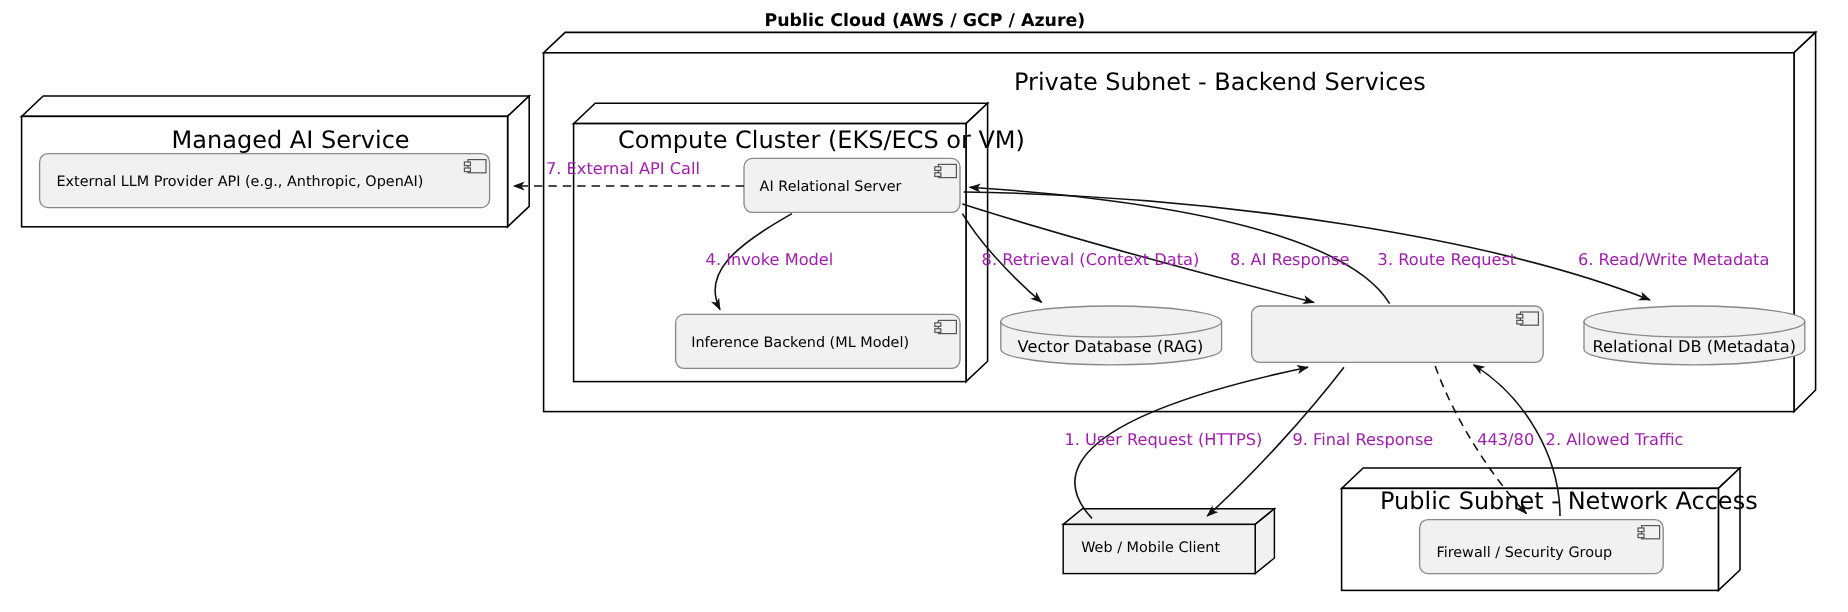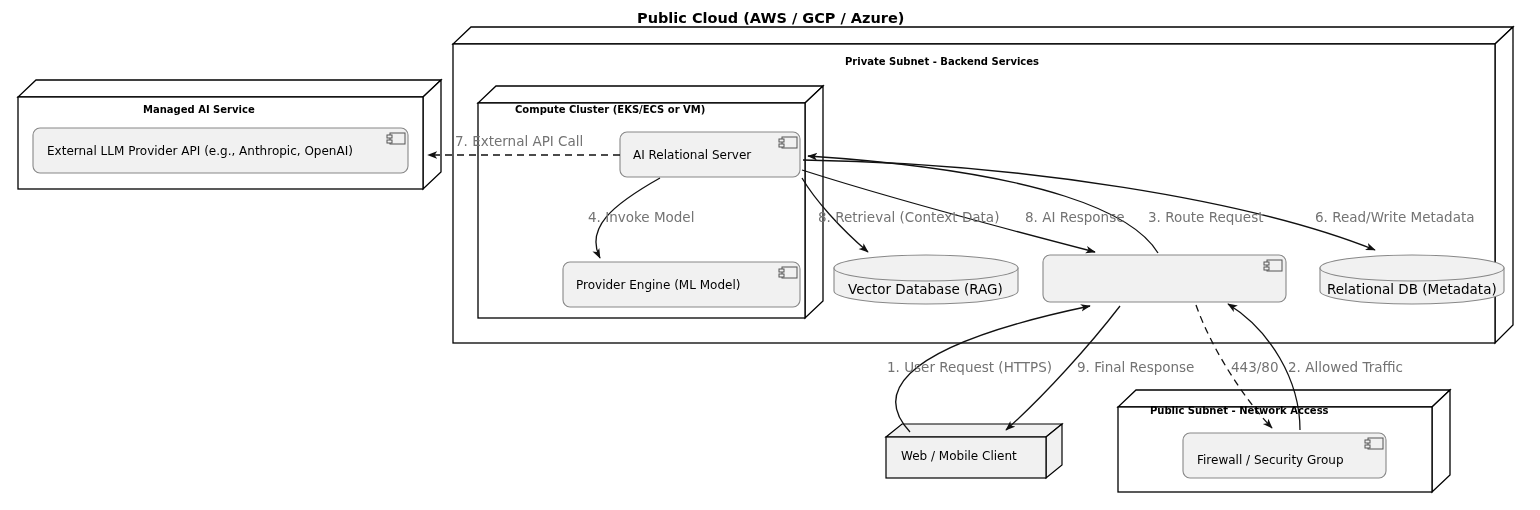--- a/index.html
+++ b/index.html
@@ -1,22 +1,22 @@
 <!DOCTYPE html>
 <html><head>
 <meta charset="utf-8">
 <style>
   html,body{margin:0;padding:0;background:#ffffff;}
   body{width:1540px;height:510px;position:relative;overflow:hidden;
        font-family:"DejaVu Sans","Liberation Sans",sans-serif;color:#000;}
   #canvas{position:absolute;left:0;top:0;width:1540px;height:510px;padding-left:24px;}
   .svg-layer{position:absolute;left:0;top:0;width:1540px;height:510px;}
-  .lbl{position:absolute;white-space:nowrap;font-size:13.5px;color:#737373;line-height:1;}
+  .lbl{position:absolute;white-space:nowrap;font-size:13.5px;color:#a21caf;line-height:1;}
   .title-main{position:absolute;white-space:nowrap;font-size:14.5px;font-weight:bold;}
-  .node-title{position:absolute;white-space:nowrap;font-size:10px;font-weight:bold;}
+  .node-title{position:absolute;white-space:nowrap;font-size:20px;font-weight:normal;}
   .comp-label{position:absolute;white-space:nowrap;font-size:12px;text-align:right;}
   .db-label{position:absolute;white-space:nowrap;font-size:13.5px;}
 </style>
 </head>
 <body>
 
 <div id="canvas">
 
   <svg class="svg-layer" viewBox="0 0 1540 510" xmlns="http://www.w3.org/2000/svg">
     <defs>
@@ -136,21 +136,21 @@
   <div class="node-title" style="left:845px; top:56px;">Private Subnet - Backend Services</div>
 
   <div class="node-title" style="left:143px; top:104px;">Managed AI Service</div>
 
   <div class="comp-label" style="left:47px; top:144px;">External LLM Provider API (e.g., Anthropic, OpenAI)</div>
 
   <div class="node-title" style="left:515px; top:104px;">Compute Cluster (EKS/ECS or VM)</div>
 
   <div class="comp-label" style="left:633px; top:148px;">AI Relational Server</div>
 
-  <div class="comp-label" style="left:576px; top:278px;">Provider Engine (ML Model)</div>
+  <div class="comp-label" style="left:576px; top:278px;">Inference Backend (ML Model)</div>
 
 
   <div class="db-label" style="left:848px; top:281px;">Vector Database (RAG)</div>
 
   <div class="db-label" style="left:1327px; top:281px;">Relational DB (Metadata)</div>
 
   <div class="node-title" style="left:1150px; top:405px;">Public Subnet - Network Access</div>
 
   <div class="comp-label" style="left:1197px; top:453px;">Firewall / Security Group</div>
 

